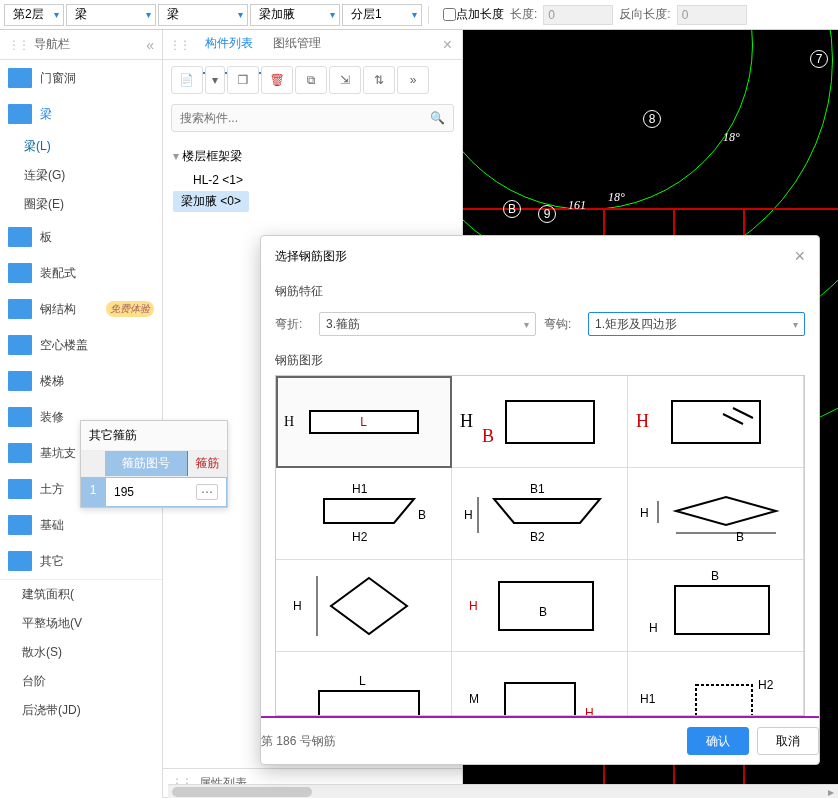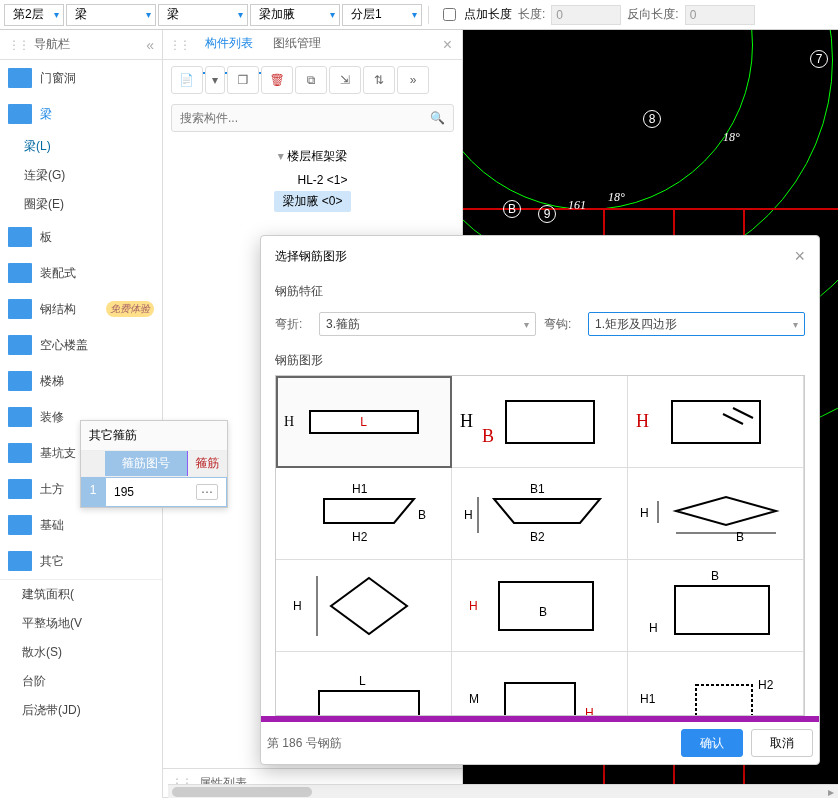--- a/index.html
+++ b/index.html
@@ -3,21 +3,21 @@
 <meta charset="utf-8">
 <style>
 * { box-sizing: border-box; margin: 0; padding: 0; font-family: "Microsoft YaHei", Arial, sans-serif; font-size: 12px; }
 body { background: #f5f5f5; width: 838px; height: 798px; overflow: hidden; position: relative; }
 
 
 .top-toolbar { height: 30px; background: #fff; border-bottom: 1px solid #d0d0d0; display: flex; align-items: center; padding: 0 4px; gap: 2px; }
 .dropdown-sel { height: 22px; border: 1px solid #ccc; background: #fff; display: inline-flex; align-items: center; padding: 0 4px 0 8px; min-width: 60px; position: relative; }
 .dropdown-sel:after { content: "▾"; color: #1e88e5; margin-left: auto; font-size: 10px; }
 .toolbar-sep { width: 1px; height: 18px; background: #ddd; margin: 0 4px; }
-.checkbox-wrap { display: inline-flex; align-items: center; gap: 8px; margin-left: 8px; }
+.checkbox-wrap { display: inline-flex; align-items: center; gap: 0; margin-left: 8px; }
 .input-len { width: 70px; height: 20px; border: 1px solid #ddd; background: #f0f0f0; color: #999; padding: 0 4px; }
 .toolbar-label { color: #666; margin: 0 4px; }
 
 
 .main-area { display: flex; height: calc(100% - 30px); }
 
 
 .nav-panel { width: 163px; background: #fff; border-right: 1px solid #ddd; display: flex; flex-direction: column; }
 .nav-header { height: 30px; display: flex; align-items: center; padding: 0 8px; border-bottom: 1px solid #e0e0e0; color: #666; }
 .nav-header .handle { color: #bbb; margin-right: 6px; letter-spacing: -2px; }
@@ -38,21 +38,21 @@
 .list-tabs { height: 30px; display: flex; align-items: center; border-bottom: 1px solid #e0e0e0; padding: 0 6px; gap: 4px; }
 .list-tabs .handle { color: #bbb; letter-spacing: -2px; margin-right: 4px; }
 .tab { padding: 20px 8px; color: #666; border-bottom: 2px solid transparent; }
 .tab.active { color: #1e88e5; border-bottom-color: #1e88e5; }
 .tab-close { margin-left: auto; color: #aaa; font-size: 16px; padding: 0 4px; }
 .list-toolbar { height: 40px; display: flex; align-items: center; padding: 0 8px; gap: 2px; }
 .tool-btn { width: 32px; height: 28px; border: 1px solid #ddd; background: #fff; border-radius: 3px; display: flex; align-items: center; justify-content: center; color: #666; }
 .tool-btn.red { color: #c33; }
 .search-box { margin: 4px 8px; height: 28px; border: 1px solid #ddd; border-radius: 3px; background: #fafafa; display: flex; align-items: center; padding: 0 8px; color: #999; }
 .search-box input { border: none; background: transparent; flex: 1; outline: none; }
-.tree { padding: 8px 10px; text-align: center; }
+.tree { padding: 8px 10px; }
 .tree-node { padding: 4px 0; }
 .tree-root:before { content: "▾ "; color: #999; }
 .tree-child { padding: 4px 0 4px 20px; }
 .tree-child.sel { background: #cfe5fa; display: inline-block; padding: 2px 8px; border-radius: 2px; }
 .prop-header { border-top: 1px solid #ddd; border-bottom: 1px solid #ddd; height: 30px; display: flex; align-items: center; padding: 0 8px; color: #666; background: #fff; }
 .prop-header .handle { color: #bbb; letter-spacing: -2px; margin-right: 8px; }
 
 
 .canvas { flex: 1; background: #000; position: relative; overflow: hidden; }
 .arc { position: absolute; border: 1.5px solid #0f0; border-radius: 50%; }
@@ -83,21 +83,21 @@
 .param-sel.plain { border-color: #ccc; }
 .param-sel:after { content: "▾"; margin-left: auto; color: #999; font-size: 10px; }
 .param-row .plabel { color: #666; min-width: 36px; }
 .grid { border: 1px solid #ccc; flex: 1; overflow: auto; display: grid; grid-template-columns: repeat(3, 1fr); }
 .cell { border-right: 1px solid #ddd; border-bottom: 1px solid #ddd; height: 92px; display: flex; align-items: center; justify-content: center; position: relative; padding: 4px; }
 .cell.sel { outline: 2px solid #666; outline-offset: -2px; background: #fafafa; }
 .shape-rect { border: 2px solid #000; background: #fff; }
 .cell .lbl { position: absolute; font-family: serif; font-size: 14px; }
 .cell .lbl.red { color: #c00; }
 .cell svg { overflow: visible; }
-.modal-footer { height: 48px; display: flex; align-items: center; padding: 0 6px; border-top: 6px solid #a21caf; }
+.modal-footer { height: 48px; display: flex; align-items: center; padding: 0 0; border-top: 2px solid #a21caf; }
 .modal-footer .status { color: #666; }
 .btn { margin-left: 8px; height: 28px; padding: 0 18px; border-radius: 3px; border: 1px solid #ccc; background: #fff; display: inline-flex; align-items: center; }
 .btn.primary { background: #2d8cf0; color: #fff; border-color: #2d8cf0; }
 .spacer { flex: 1; }
 
 
 .bottom-scroll { position: absolute; left: 168px; bottom: 0; right: 0; height: 14px; background: #f0f0f0; border-top: 1px solid #ddd; display: flex; }
 .bottom-scroll .thumb { width: 140px; height: 10px; background: #ccc; border-radius: 5px; margin: 2px 0 0 4px; }
 .bottom-scroll .arrow { margin-left: auto; padding: 0 4px; color: #999; }
 </style>

